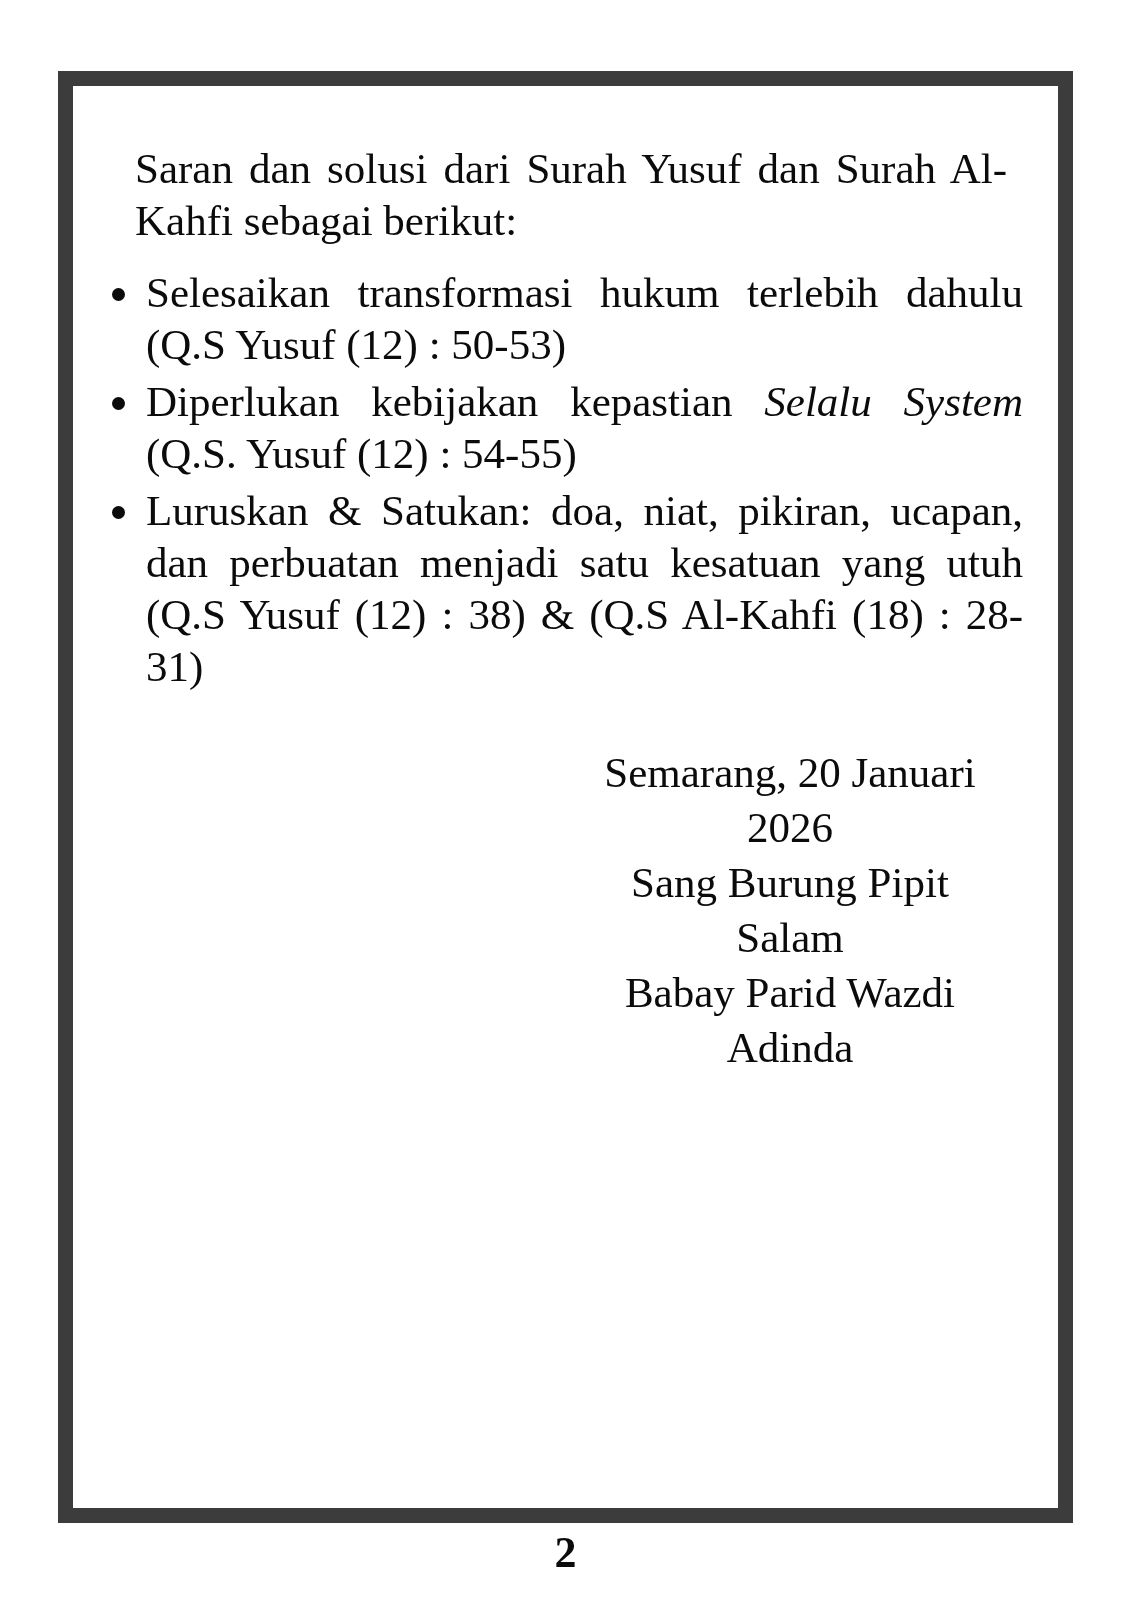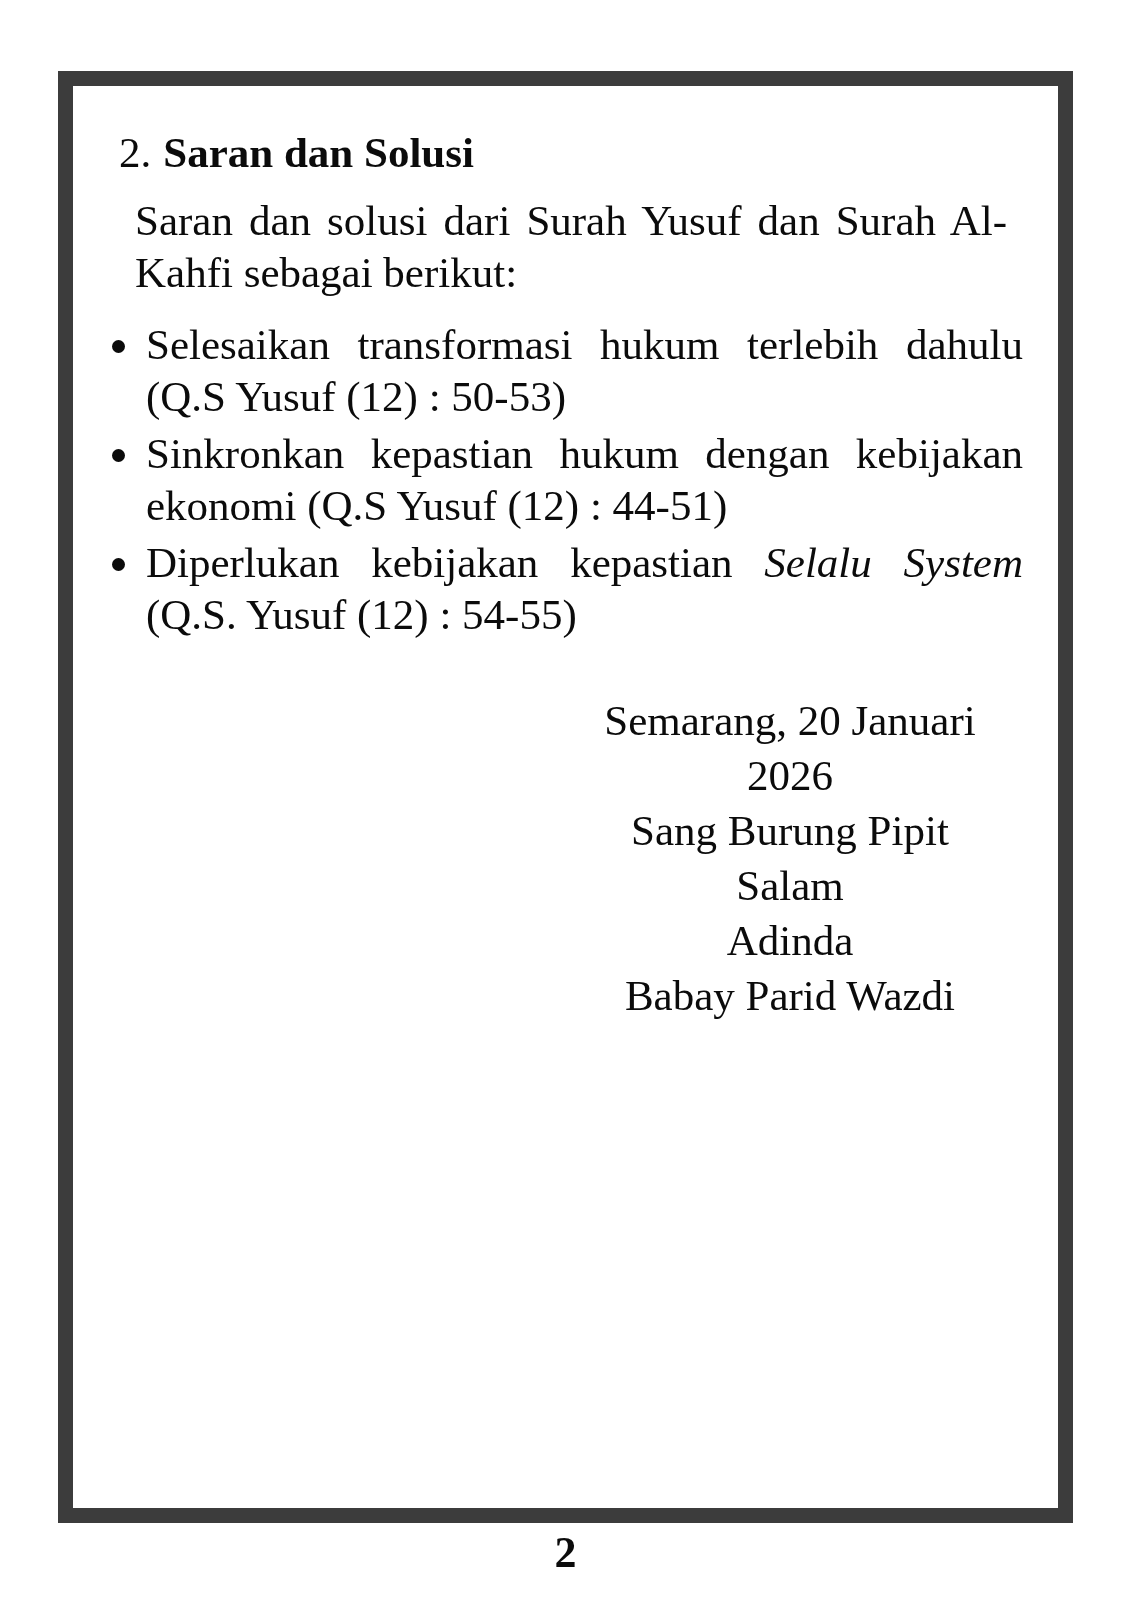--- a/index.html
+++ b/index.html
@@ -74,38 +74,37 @@
   }
   i { font-style: italic; }
 </style>
 </head>
 <body>
 
 <div class="page">
   <div class="frame">
     <div class="content">
 
-      <div class="sec-heading"><span class="sec-num">2.</span><span class="sec-title">Saran dan Solusi</span></div>
 
       <p class="para">Saran dan solusi dari Surah Yusuf dan Surah Al-Kahfi sebagai berikut:</p>
 
       <ul class="bullet-list">
         <li><span class="dot"></span><span>Selesaikan transformasi hukum terlebih dahulu (Q.S Yusuf (12) : 50-53)</span><i></i><span></span></li>
-        <li><span class="dot"></span><span>Sinkronkan kepastian hukum dengan kebijakan ekonomi (Q.S Yusuf (12) : 44-51)</span><i></i><span></span></li>
         <li><span class="dot"></span><span>Diperlukan kebijakan kepastian </span><i>Selalu System</i><span> (Q.S. Yusuf (12) : 54-55)</span></li>
+        <li><span class="dot"></span><span>Luruskan &amp; Satukan: doa, niat, pikiran, ucapan, dan perbuatan menjadi satu kesatuan yang utuh (Q.S Yusuf (12) : 38) &amp; (Q.S Al-Kahfi (18) : 28-31)</span><i></i><span></span></li>
       </ul>
 
       <div class="section-doa">
       </div>
 
       <div class="signature">
         <div>Semarang, 20 Januari 2026</div>
         <div>Sang Burung Pipit</div>
         <div>Salam</div>
+        <div>Babay Parid Wazdi</div>
         <div>Adinda</div>
-        <div>Babay Parid Wazdi</div>
       </div>
 
     </div>
   </div>
 
   <div class="page-number">2</div>
 </div>
 
 </body></html>

